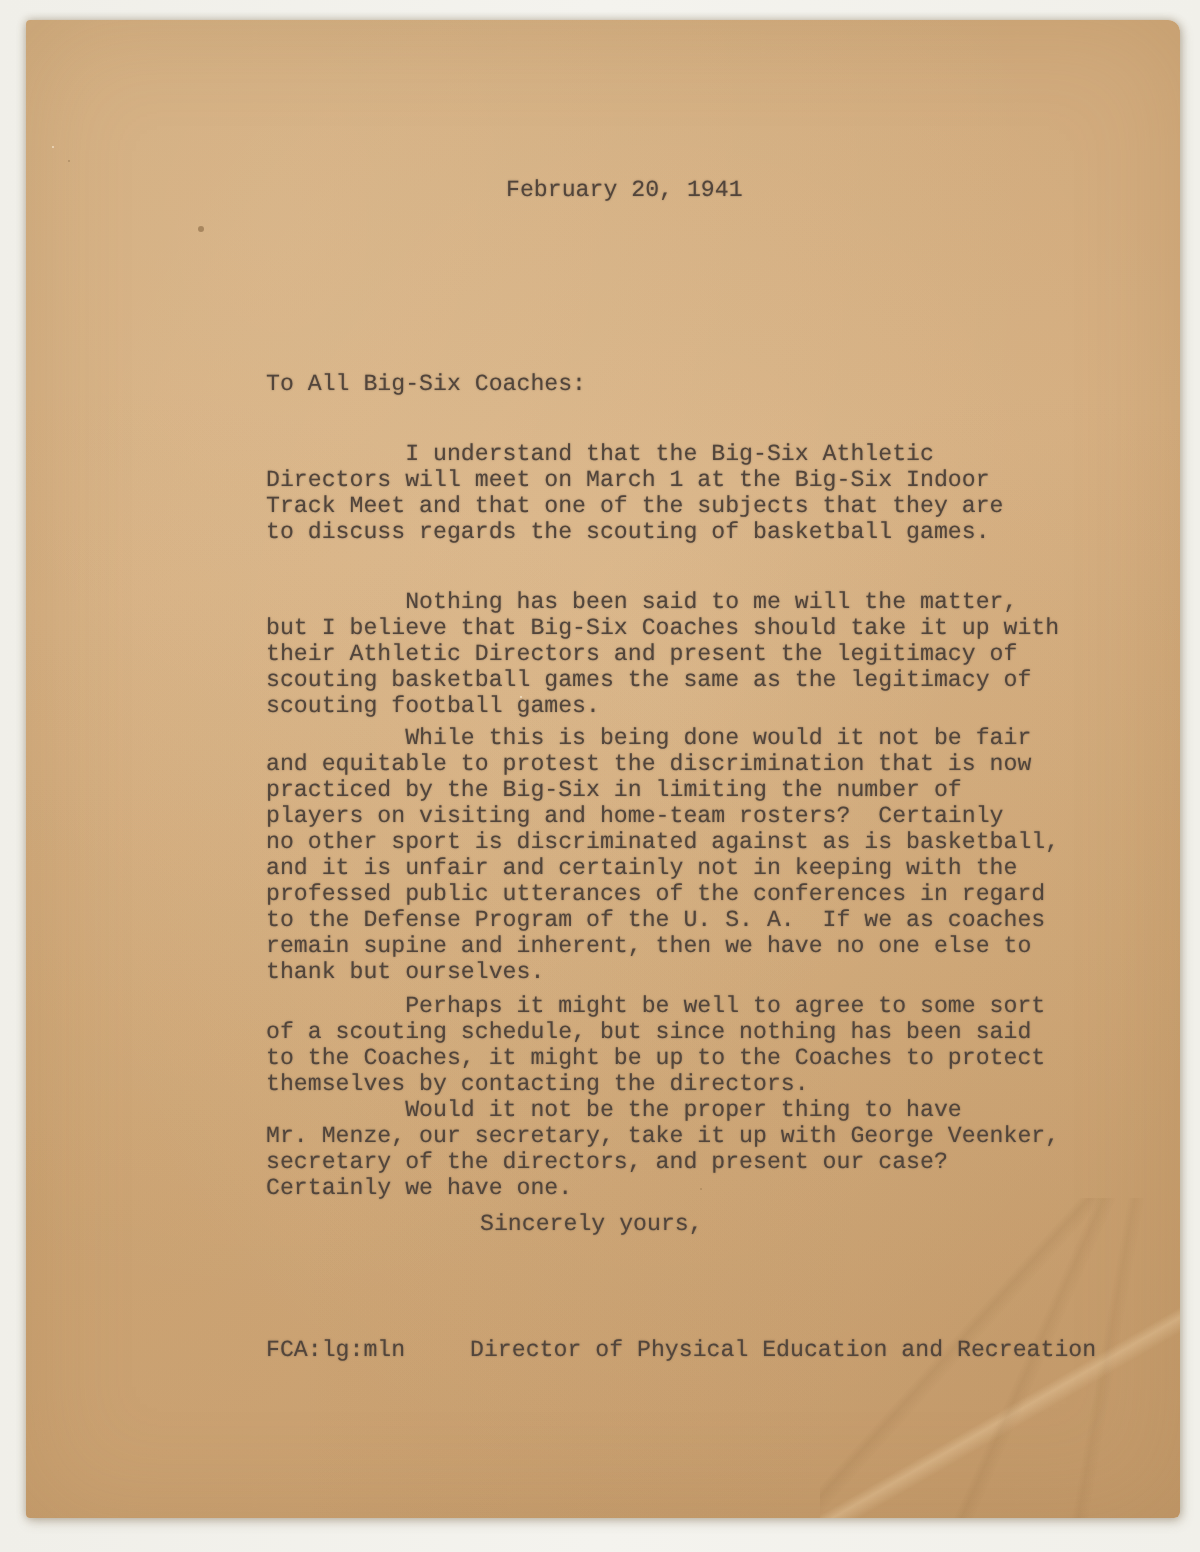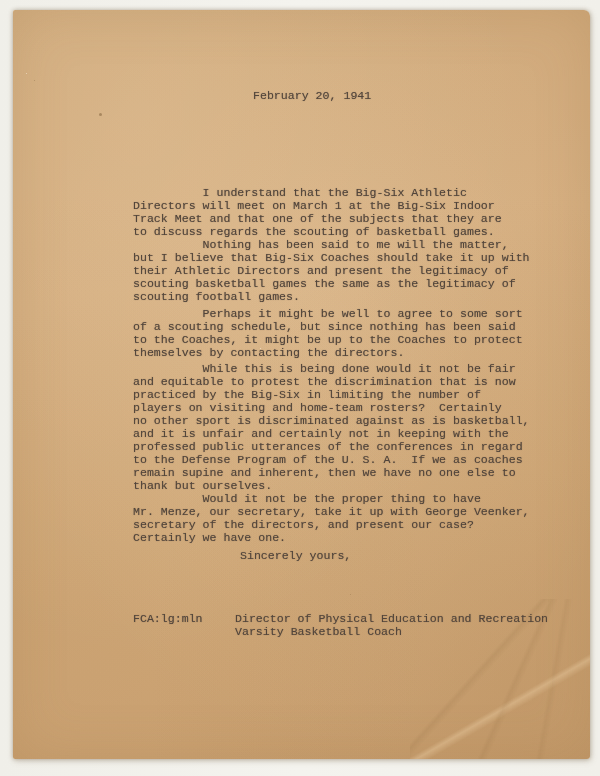--- a/index.html
+++ b/index.html
@@ -78,21 +78,21 @@
     position: absolute;
     left: 240px;
     top: 79px;
   }
   .body-col {
     position: absolute;
     left: 120px;
     top: 176px;
   }
   .para { margin: 0; }
-  .mt8  { margin-top: 0; }
+  .mt8  { margin-top: 22px; }
   .mt5  { margin-top: 5px; }
   .mt4  { margin-top: 4px; }
   .mt3  { margin-top: 3px; }
   .mt0  { margin-top: 0; }
   .closing-line {
     margin-top: 5px;
     padding-left: 107px;
   }
   .ref-block {
     position: relative;
@@ -114,59 +114,59 @@
 </head>
 <body>
 
 <div class="scan-bg">
   <div class="paper">
 
     <div class="typewriter date-line">February 20, 1941</div>
 
     <div class="body-col">
 
+      <div class="typewriter para mt0">To All Big-Six Coaches:</div>
 
       <div class="typewriter para mt8">          I understand that the Big-Six Athletic
 Directors will meet on March 1 at the Big-Six Indoor
 Track Meet and that one of the subjects that they are
 to discuss regards the scouting of basketball games.</div>
 
       <div class="typewriter para mt8">          Nothing has been said to me will the matter,
 but I believe that Big-Six Coaches should take it up with
 their Athletic Directors and present the legitimacy of
 scouting basketball games the same as the legitimacy of
 scouting football games.</div>
 
 
-      <div class="typewriter para mt4">          Perhaps it might be well to agree to some sort
-of a scouting schedule, but since nothing has been said
-to the Coaches, it might be up to the Coaches to protect
-themselves by contacting the directors.</div>
-
       <div class="typewriter para mt3">          While this is being done would it not be fair
 and equitable to protest the discrimination that is now
 practiced by the Big-Six in limiting the number of
 players on visiting and home-team rosters?  Certainly
 no other sport is discriminated against as is basketball,
 and it is unfair and certainly not in keeping with the
 professed public utterances of the conferences in regard
 to the Defense Program of the U. S. A.  If we as coaches
 remain supine and inherent, then we have no one else to
 thank but ourselves.</div>
+
+      <div class="typewriter para mt4">          Perhaps it might be well to agree to some sort
+of a scouting schedule, but since nothing has been said
+to the Coaches, it might be up to the Coaches to protect
+themselves by contacting the directors.</div>
 
       <div class="typewriter para mt0">          Would it not be the proper thing to have
 Mr. Menze, our secretary, take it up with George Veenker,
 secretary of the directors, and present our case?
 Certainly we have one.</div>
 
       <div class="typewriter closing-line">Sincerely yours,</div>
 
       <div class="ref-block">
         <span class="typewriter ref-initials">FCA:lg:mln</span>
         <div class="sig-title">
           <div class="typewriter">Director of Physical Education and Recreation</div>
-          <div class="typewriter">Varsity Basketball Coach</div>
         </div>
       </div>
 
     </div>
   </div>
 </div>
 
 </body></html>

